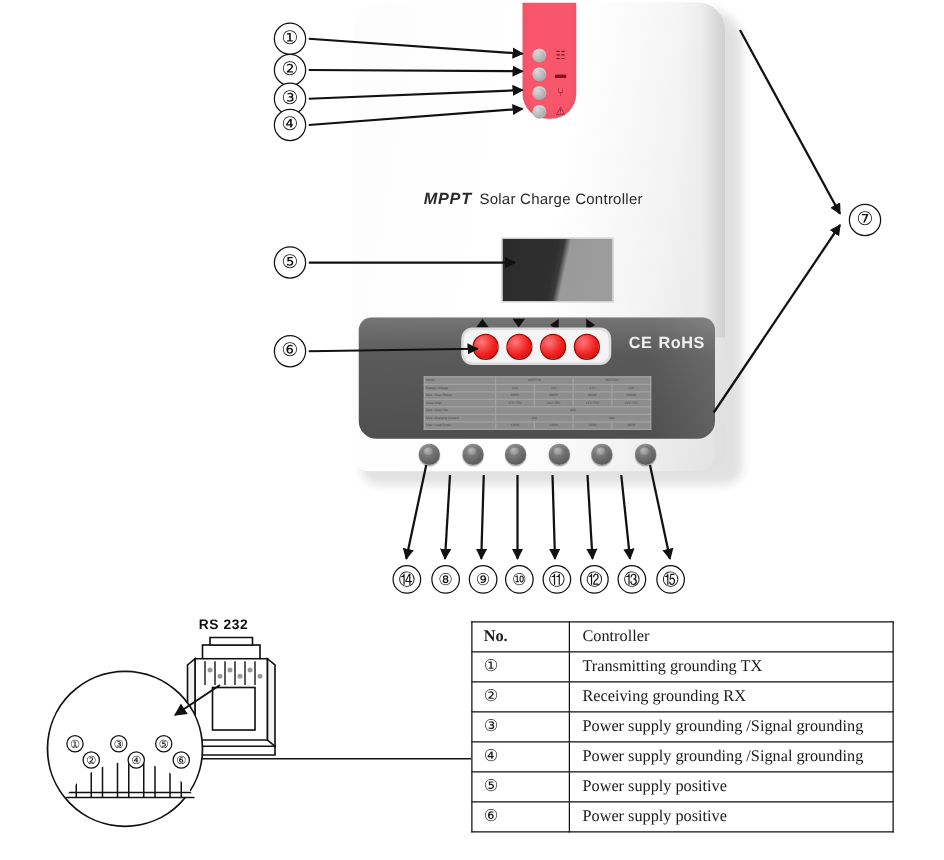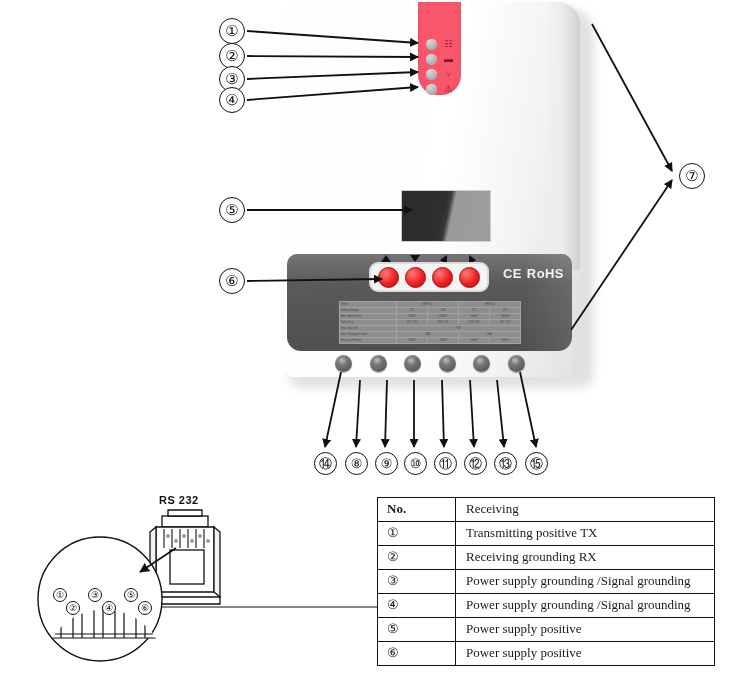--- a/index.html
+++ b/index.html
@@ -349,20 +349,23 @@
         <div class="led-row" style="top:66px;">
           <span class="led-dot"></span>
           <span class="led-sym">⑂</span>
         </div>
         <div class="led-row" style="top:81px;">
           <span class="led-dot"></span>
           <span class="led-sym">⚠</span>
         </div>
       </div>
 
+      <div class="brandline">
+        <span class="brand-mppt">MPPT</span><span class="brand-rest">Solar  Charge  Controller</span>
+      </div>
 
       <div class="lcd"></div>
 
       <div class="chassis">
         <div class="chassis-gloss"></div>
         <div class="chassis-rlight"></div>
 
         <div class="btn-arrows">
           <span class="tri tri-up" style="left:12px;"></span>
           <span class="tri tri-down" style="left:41px;"></span>
@@ -571,25 +574,25 @@
       <span style="position:absolute;left:50px;top:17px;font-size:9px;border:1px solid #111;border-radius:50%;width:12px;height:12px;display:flex;align-items:center;justify-content:center;background:#fff;line-height:1;">④</span>
       <span style="position:absolute;left:72px;top:4px;font-size:9px;border:1px solid #111;border-radius:50%;width:12px;height:12px;display:flex;align-items:center;justify-content:center;background:#fff;line-height:1;">⑤</span>
       <span style="position:absolute;left:86px;top:17px;font-size:9px;border:1px solid #111;border-radius:50%;width:12px;height:12px;display:flex;align-items:center;justify-content:center;background:#fff;line-height:1;">⑥</span>
     </div>
   </div>
 
   <table class="deftable">
     <tbody>
         <tr>
       <td class="c-no hd">No.</td>
-      <td class="c-def hd c-def">Receiving</td>
+      <td class="c-def hd c-def">Controller</td>
     </tr>
     <tr>
       <td class="c-no num-glyph">①</td>
-      <td class="c-def">Transmitting positive TX</td>
+      <td class="c-def">Transmitting grounding TX</td>
     </tr>
     <tr>
       <td class="c-no num-glyph">②</td>
       <td class="c-def">Receiving grounding RX</td>
     </tr>
     <tr>
       <td class="c-no num-glyph">③</td>
       <td class="c-def">Power supply grounding /Signal grounding</td>
     </tr>
     <tr>

